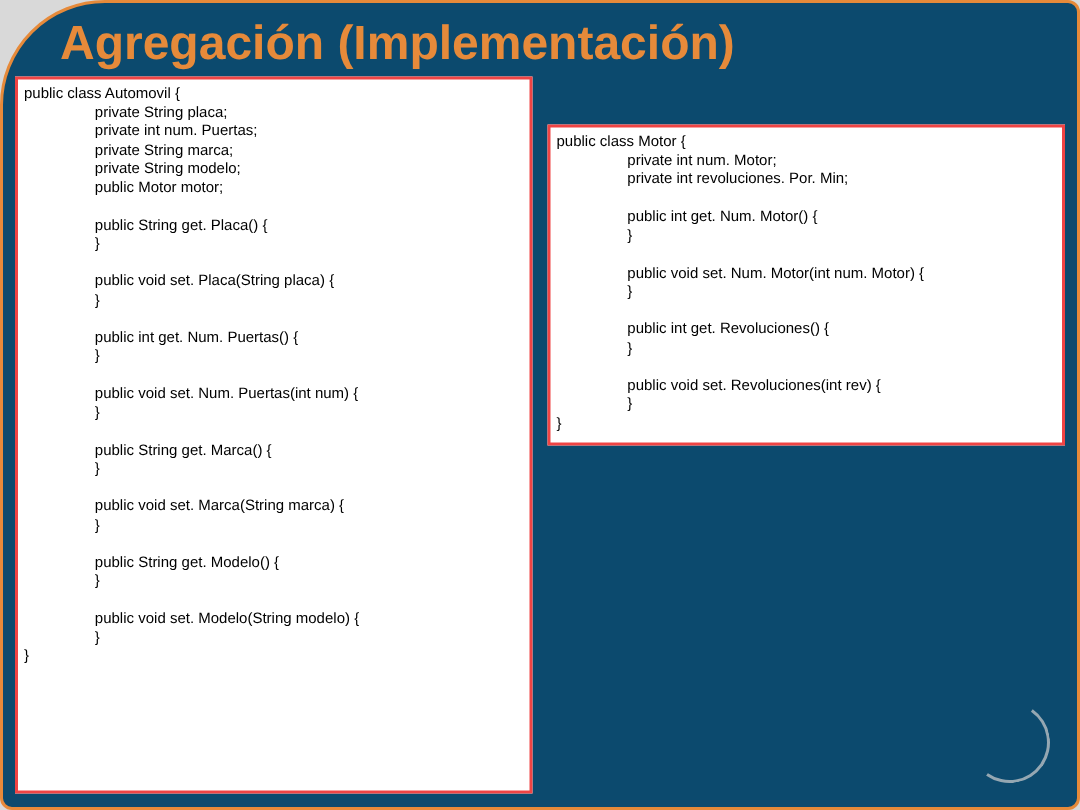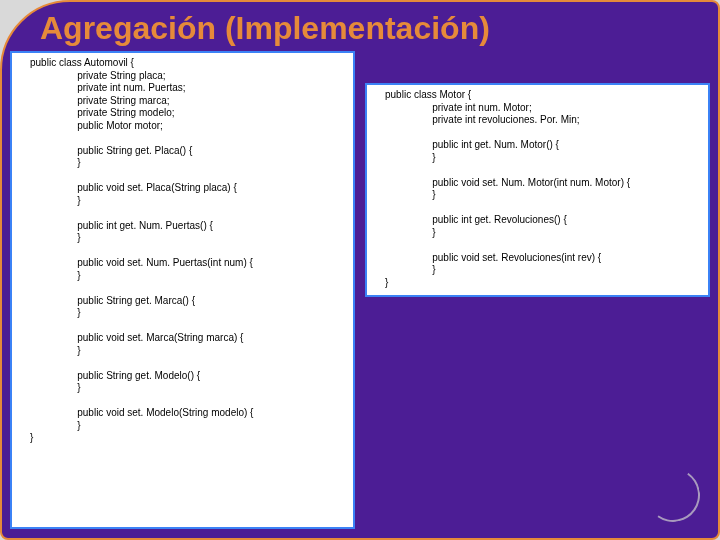--- a/index.html
+++ b/index.html
@@ -8,21 +8,21 @@
     width: 720px;
     height: 540px;
     background: #d9d9d9;
     font-family: Arial, sans-serif;
     overflow: hidden;
   }
   .slide {
     position: relative;
     width: 720px;
     height: 540px;
-    background: #4c1d95;
+    background: #0c4a6e;
     box-sizing: border-box;
     border: 2px solid #e68a3a;
     border-top-left-radius: 70px;
     border-top-right-radius: 8px;
     border-bottom-left-radius: 8px;
     border-bottom-right-radius: 8px;
   }
   .bottom-arc {
     position: absolute;
     right: 18px;
@@ -43,24 +43,24 @@
     color: #e68a3a;
     padding: 8px 0 4px 38px;
   }
   .columns {
     display: flex;
     gap: 10px;
     padding: 0 8px 0 8px;
     align-items: flex-start;
   }
   .code-box {
-    border: 2px solid #3b82f6;
+    border: 2px solid #ef4444;
     background: #ffffff;
     box-sizing: border-box;
-    padding: 4px 6px 6px 18px;
+    padding: 4px 6px 6px 4px;
     font-family: Arial, sans-serif;
     font-size: 10px;
     line-height: 1.25;
     color: #000;
   }
   .left-box {
     width: 348px;
     min-height: 478px;
   }
   .right-box {

